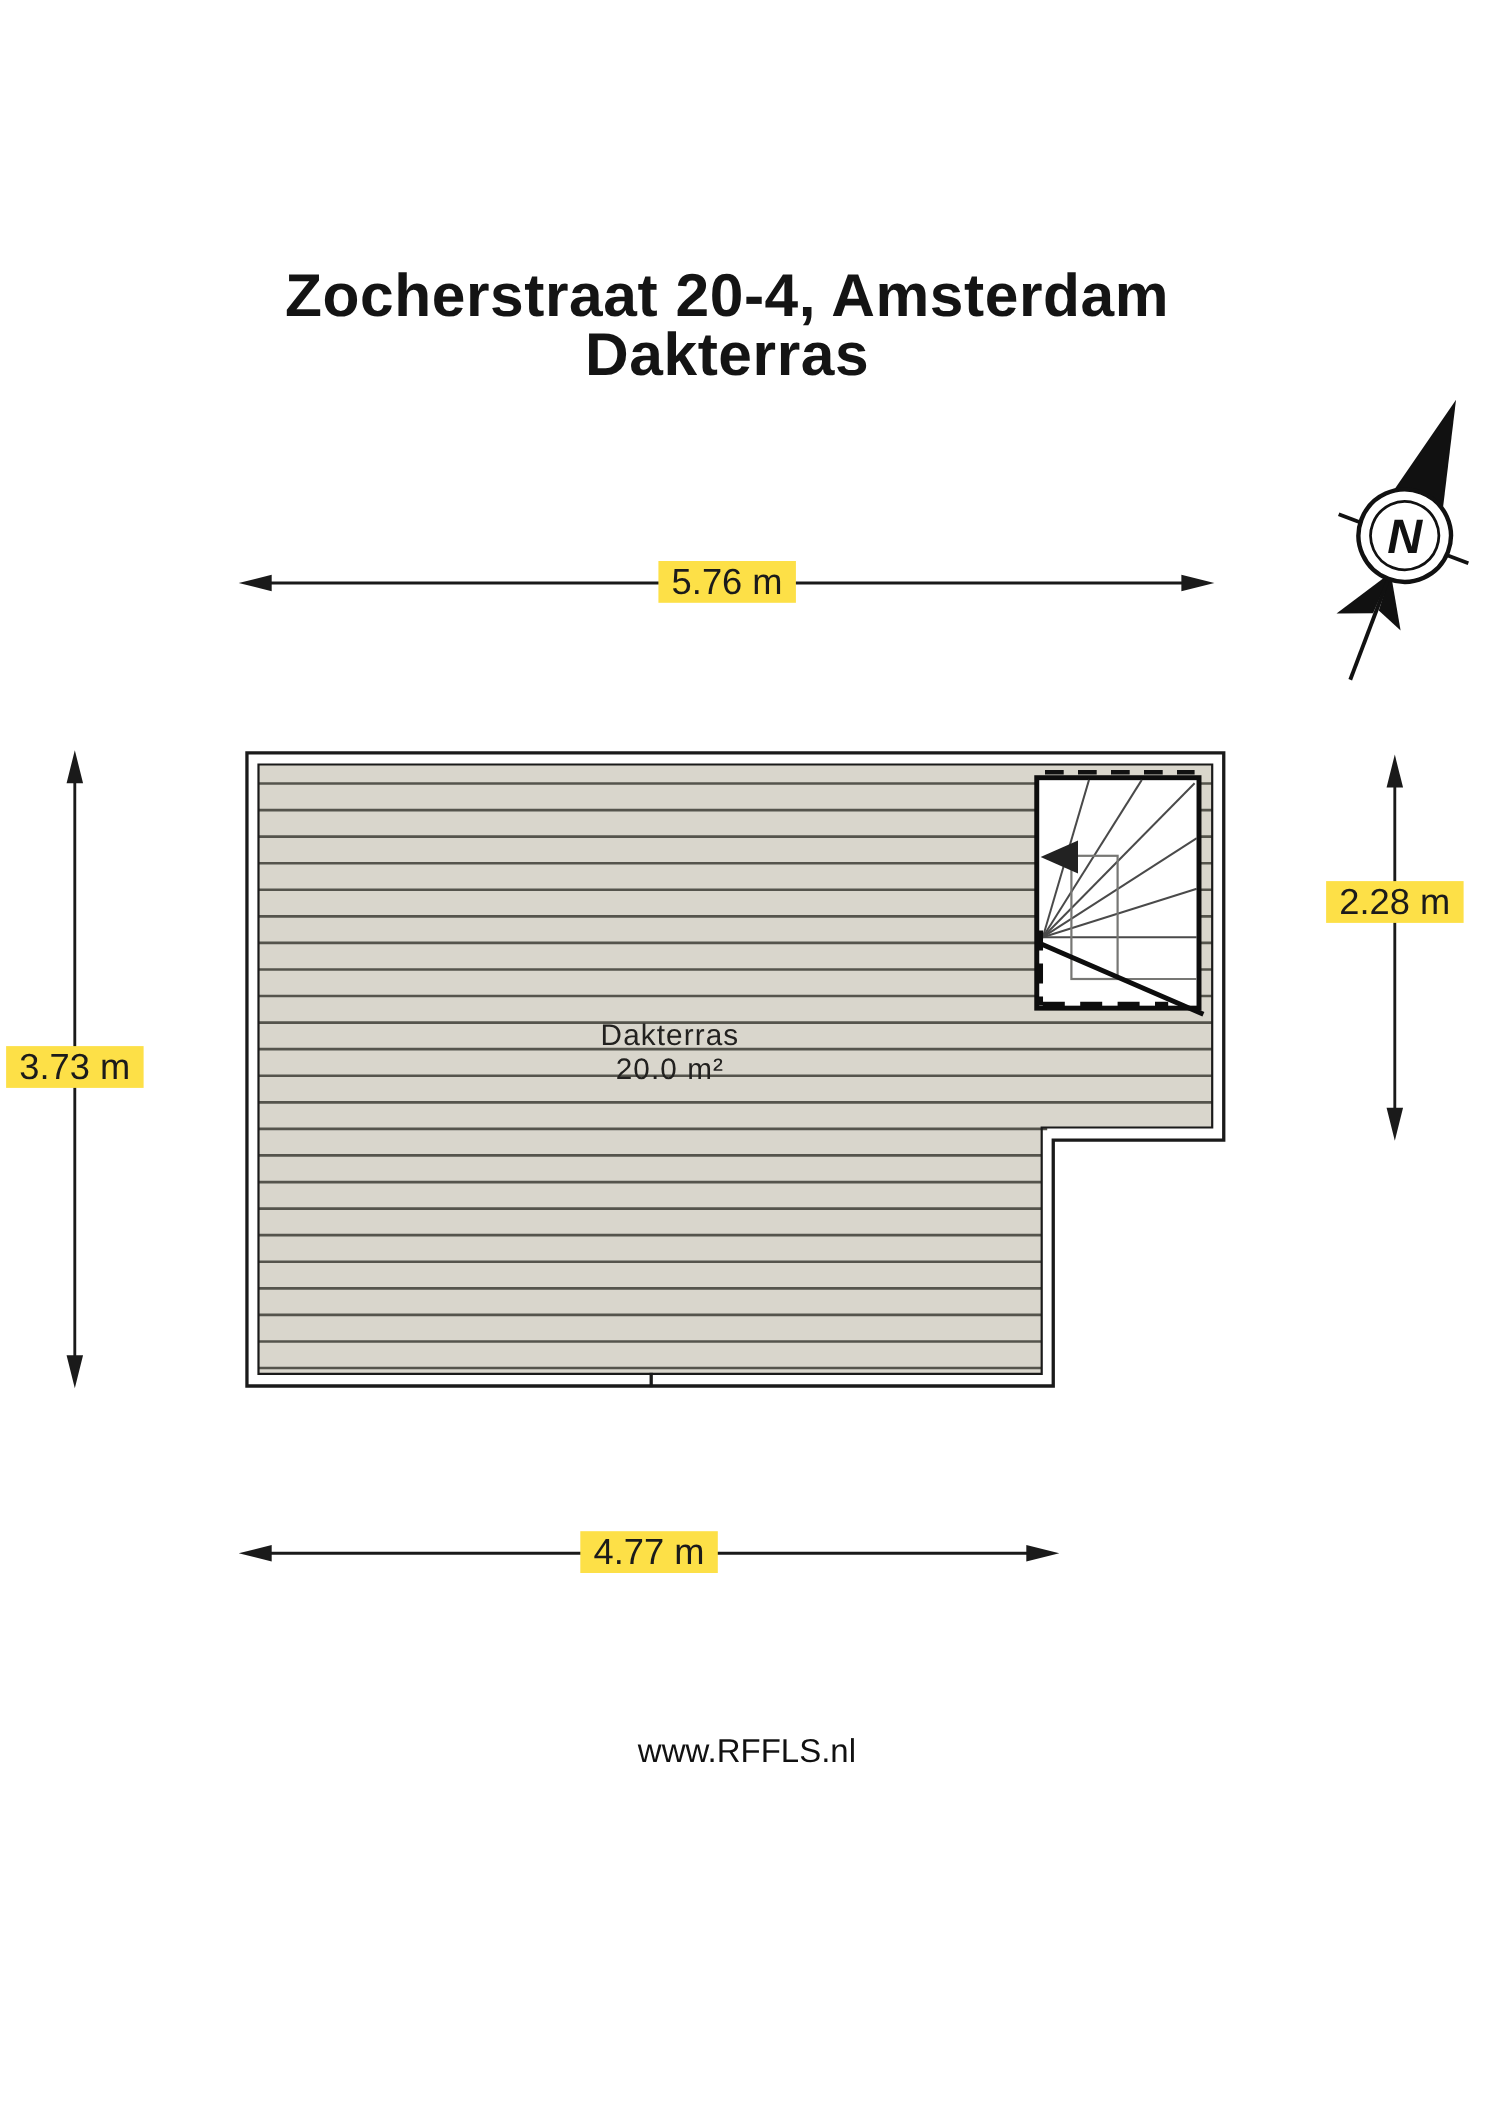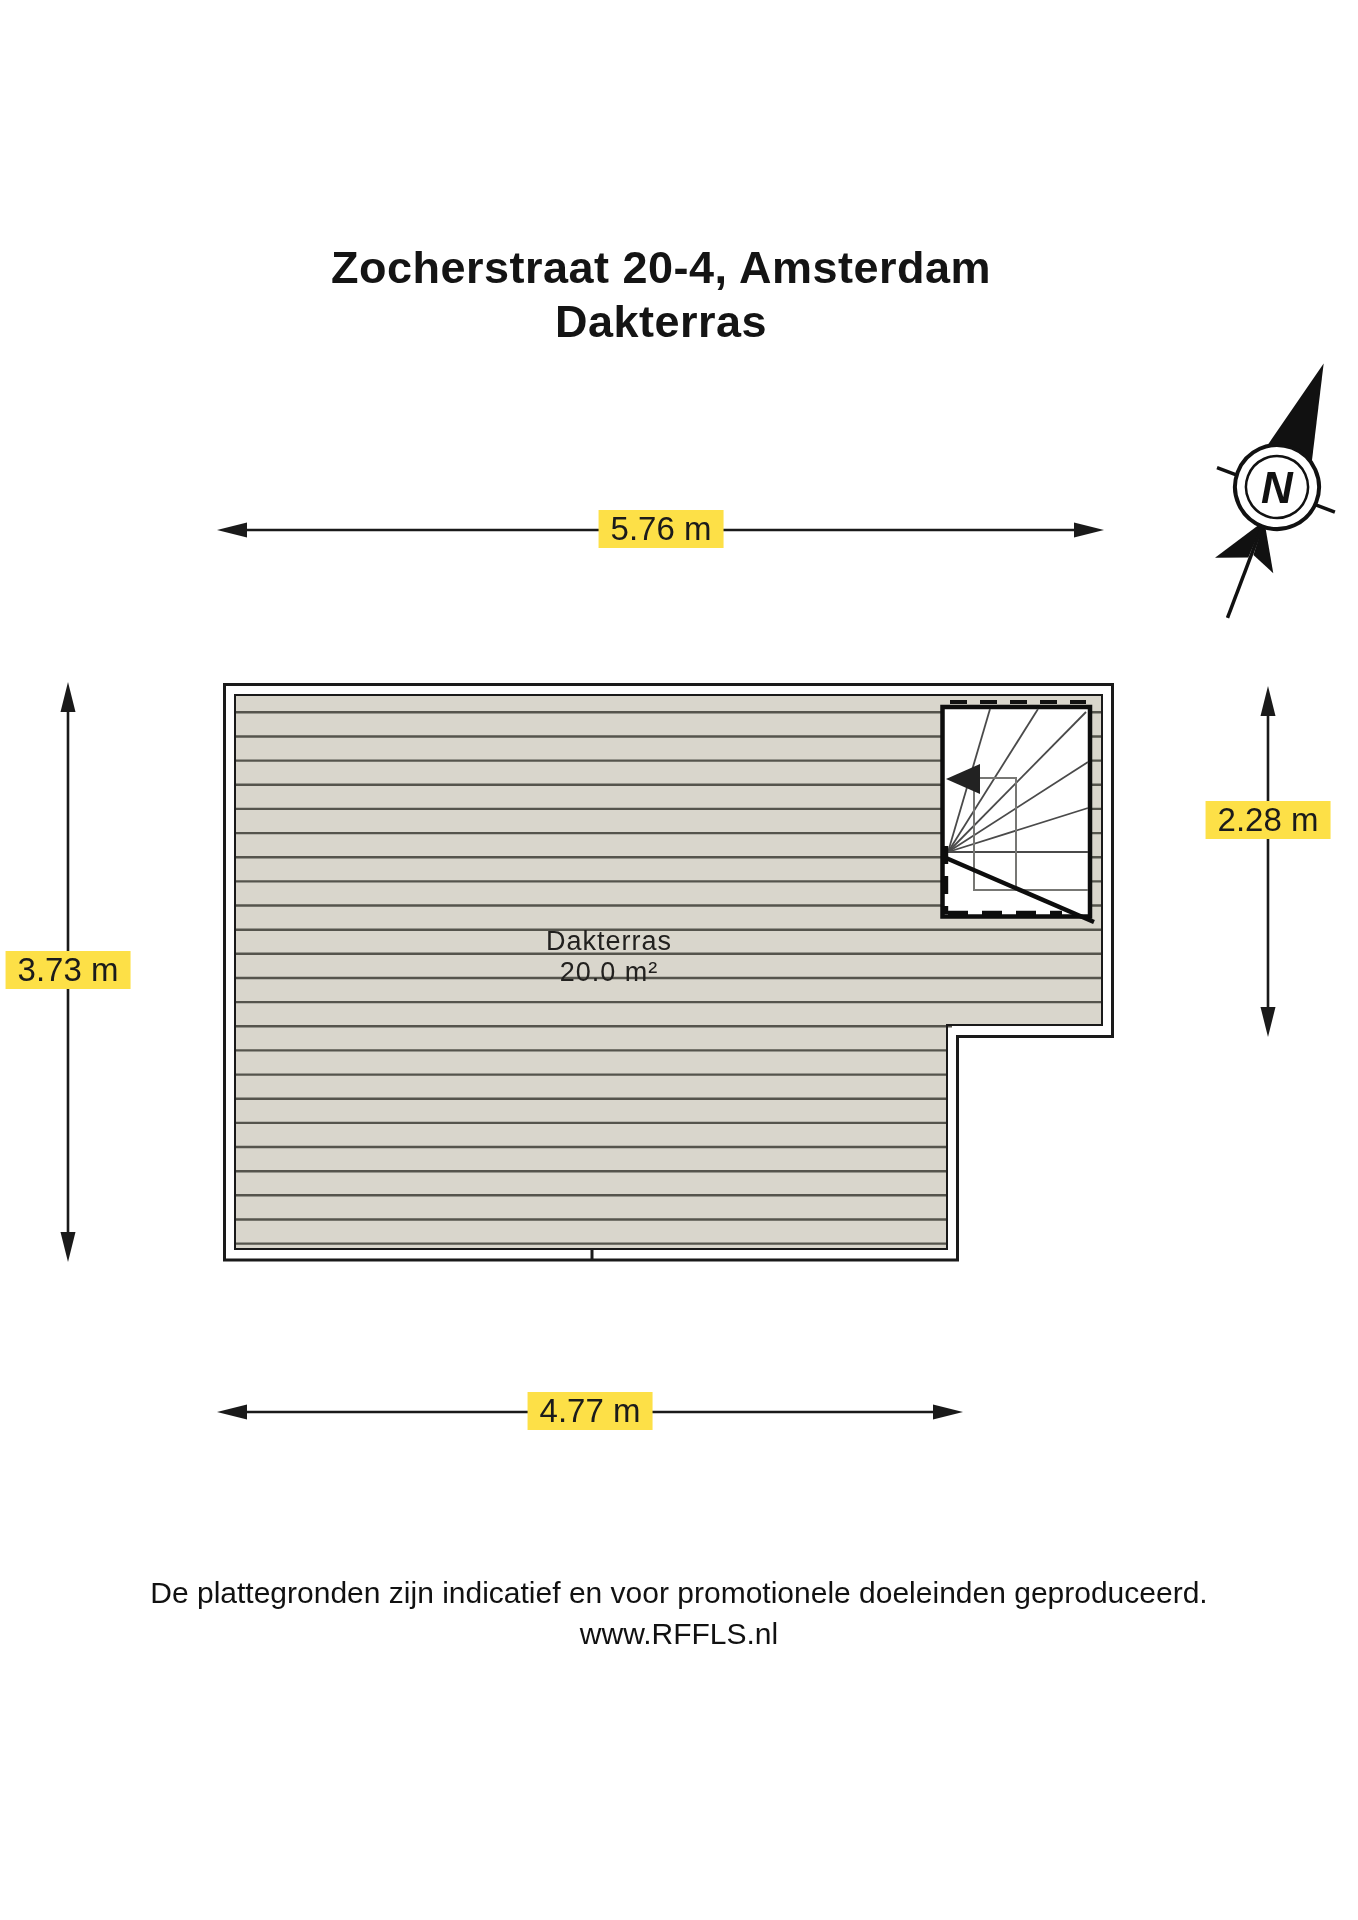--- a/index.html
+++ b/index.html
@@ -4,21 +4,21 @@
 <style>
   html,body{margin:0;padding:0;}
   body{
     width:1358px;height:1920px;background:#ffffff;position:relative;
     font-family:"Liberation Sans","DejaVu Sans",sans-serif;color:#1a1a1a;
     overflow:hidden;
   }
   .abs{position:absolute;}
   .page-title{
     left:0;top:241px;width:1322px;text-align:center;
-    font-size:45px;font-weight:bold;line-height:54px;color:#141414;
+    font-size:55px;font-weight:bold;line-height:54px;color:#141414;
     letter-spacing:0.5px;
   }
   .dim-label{
     font-size:33px;color:#1b1b1b;background:#fde047;
     padding:0 12px;white-space:nowrap;
     transform:translate(-50%,-50%);
   }
   .room-label{
     text-align:center;font-size:27px;line-height:31px;color:#22211f;
     transform:translate(-50%,-50%);white-space:nowrap;letter-spacing:1px;
@@ -153,15 +153,14 @@
 <div class="abs dim-label" style="left:1268px;top:820px">2.28 m</div>
 
 <div class="abs dim-label" style="left:590px;top:1411px">4.77 m</div>
 
 <div class="abs room-label" style="left:609px;top:957px">
   <div>Dakterras</div>
   <div>20.0 m²</div>
 </div>
 
 <div class="abs footer">
-  <div>De plattegronden zijn indicatief en voor promotionele doeleinden geproduceerd.</div>
   <div>www.RFFLS.nl</div>
 </div>
 
 </body></html>

